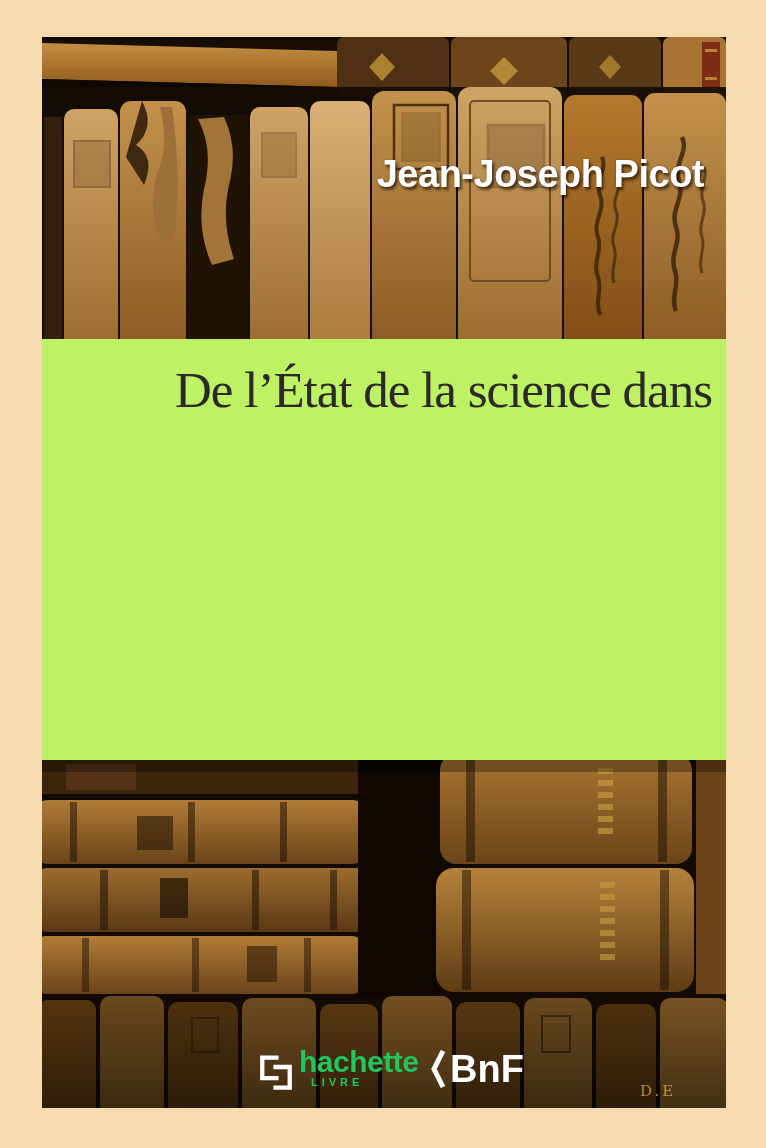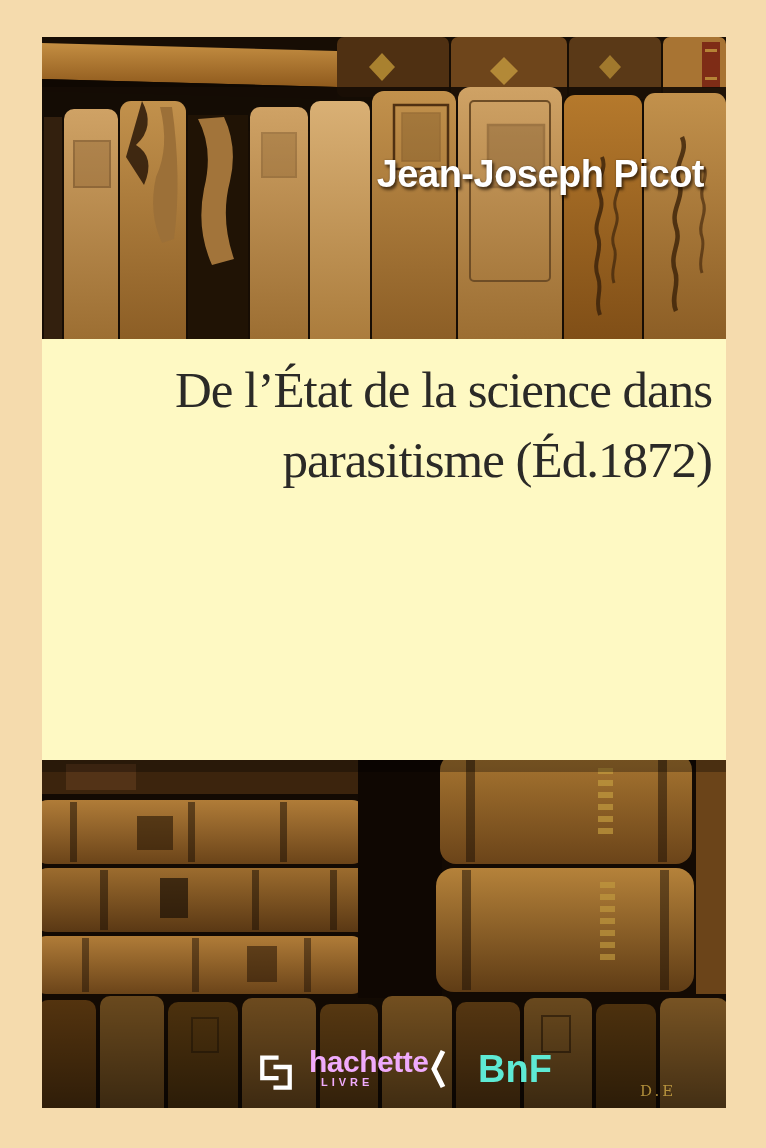--- a/index.html
+++ b/index.html
@@ -7,33 +7,33 @@
         font-family:"Liberation Sans",sans-serif;}
   .cover{position:absolute;left:42px;top:37px;width:684px;height:791px;}
   .photo{position:relative;width:684px;overflow:hidden;background:#170d04;}
   .photo svg{display:block;}
   .photo-top{height:302px;}
   .photo-bottom{height:348px;}
   .author{position:absolute;right:22px;top:116px;
           font-size:38px;font-weight:bold;letter-spacing:-0.5px;color:#ffffff;
           text-shadow:2px 3px 3px rgba(25,12,2,0.65),0 0 2px rgba(25,12,2,0.4);
           white-space:nowrap;}
-  .title-band{position:relative;width:684px;height:421px;background:#fef9c3;}
+  .title-band{position:relative;width:684px;height:421px;background:#bef264;}
   .title{position:absolute;top:16px;right:14px;left:14px;
          font-family:"Liberation Serif","DejaVu Serif",serif;
          font-size:51px;line-height:70px;letter-spacing:-1px;
          color:#2b2a27;text-align:right;}
   .title div{white-space:nowrap;}
   .logos{position:absolute;left:0;top:286px;width:684px;height:62px;pointer-events:none;}
   .hachette-logo{position:absolute;left:216px;top:3px;display:flex;align-items:flex-start;}
   .hachette-icon{margin-top:2px;}
-  .hachette-text{margin-left:15px;color:#f0abfc;}
+  .hachette-text{margin-left:5px;color:#22c55e;}
   .hachette-name{font-size:30px;font-weight:600;letter-spacing:-0.5px;line-height:26px;}
   .hachette-sub{font-size:11px;font-weight:600;letter-spacing:4px;line-height:12px;margin-top:1px;padding-left:12px;}
-  .bnf-logo{position:absolute;left:388px;top:2px;display:flex;align-items:center;color:#5eead4;gap:28px;}
+  .bnf-logo{position:absolute;left:388px;top:2px;display:flex;align-items:center;color:#ffffff;}
   .bnf-name{font-size:38px;font-weight:bold;letter-spacing:0;margin-left:4px;line-height:38px;}
 </style>
 </head>
 <body>
 
 <div class="page">
   <div class="cover">
 
     <div class="photo photo-top">
       <svg width="684" height="302" viewBox="0 0 684 302">
@@ -100,21 +100,20 @@
         <rect x="602" y="56" width="82" height="256" rx="11" fill="url(#gTan2)"></rect>
         <path d="M640,100 c7,16 -9,26 -3,44 c6,18 -9,28 -3,46 c6,16 -7,26 -1,44 c5,14 -5,26 1,40" fill="none" stroke="#3a2008" stroke-width="4.5" opacity="0.8"></path>
         <path d="M662,130 c5,12 -6,20 -1,34 c5,14 -6,22 -1,36 c4,12 -5,22 0,36" fill="none" stroke="#3a2008" stroke-width="3" opacity="0.6"></path>
       </svg>
       <div class="author">Jean-Joseph Picot</div>
     </div>
 
     <div class="title-band">
       <div class="title">
         <div>De l’État de la science dans</div>
-        <div>parasitisme (Éd.1872)</div>
       </div>
     </div>
 
     <div class="photo photo-bottom">
       <svg width="684" height="348" viewBox="0 0 684 348">
         <defs>
           <linearGradient id="gRowA" x1="0" y1="0" x2="0" y2="1">
             <stop offset="0" stop-color="#b07c38"></stop>
               <stop offset="1" stop-color="#6b4419"></stop>
           </linearGradient>

